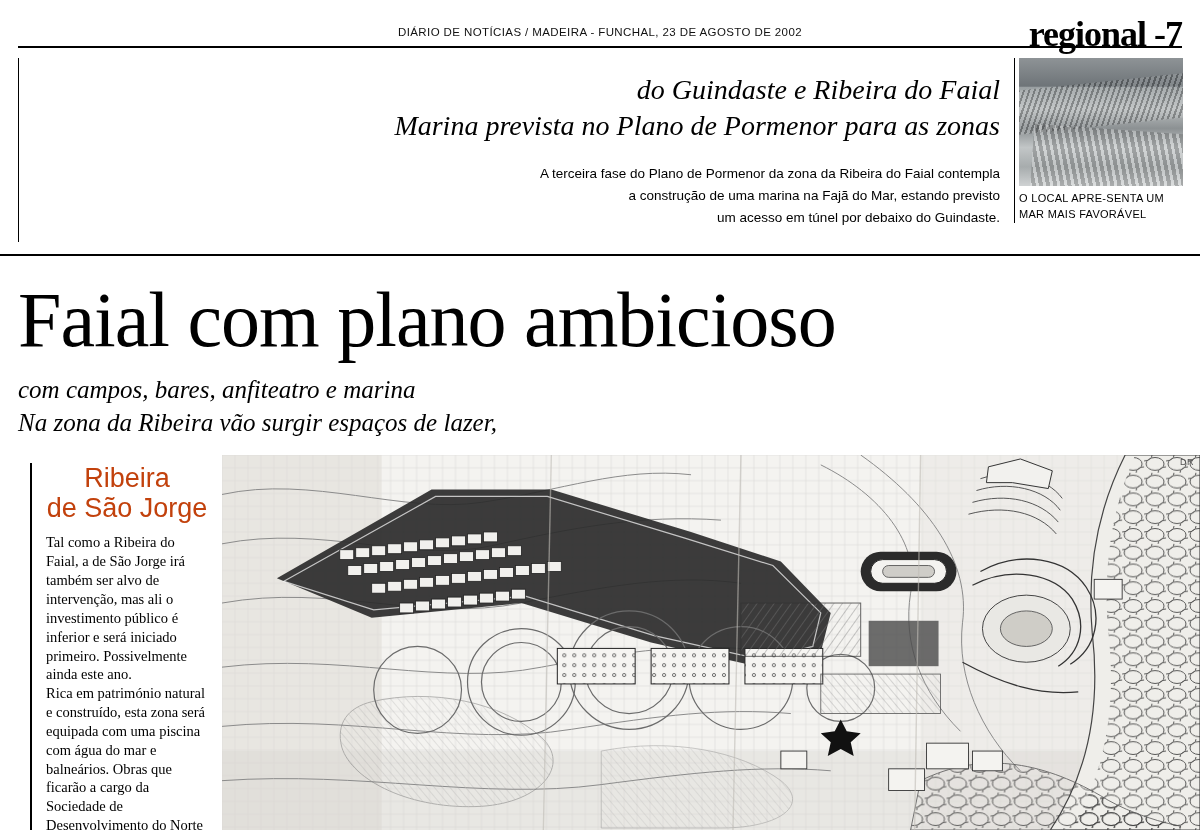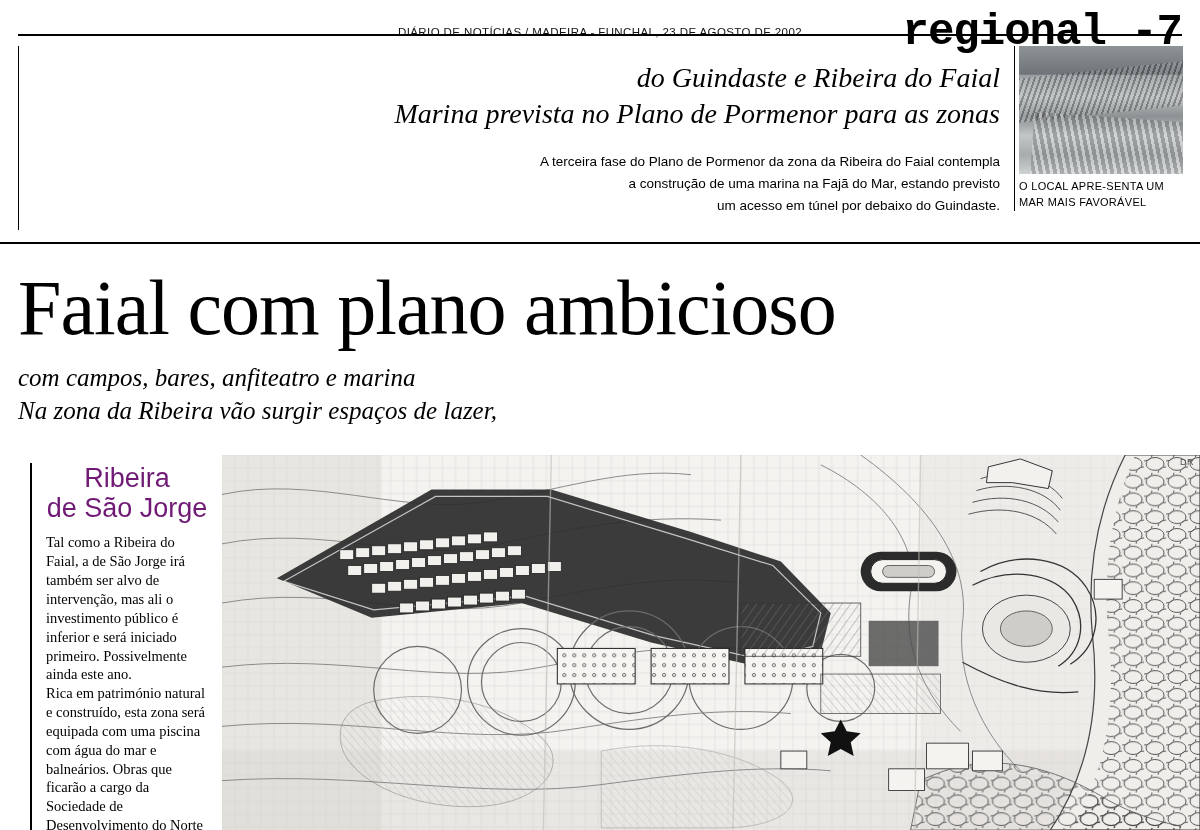--- a/index.html
+++ b/index.html
@@ -12,21 +12,21 @@
     height: 830px;
     overflow: hidden;
     font-family: "Liberation Serif", serif;
     color: #000;
     position: relative;
   }
 
   
   .masthead {
     position: relative;
-    height: 36px;
+    height: 48px;
     padding: 0 18px;
   }
   .masthead-line {
     position: absolute;
     left: 18px;
     right: 18px;
     bottom: 0;
     border-bottom: 2px solid #000;
   }
   .paper-line {
@@ -37,24 +37,24 @@
     text-align: center;
     font-family: "Liberation Sans", sans-serif;
     font-size: 11.5px;
     letter-spacing: 0.4px;
     color: #111;
     white-space: nowrap;
   }
   .section-flag {
     position: absolute;
     right: 18px;
-    top: 10px;
-    font-family: Liberation Mono, monospace;
+    top: 16px;
+    font-family: Liberation Serif, serif;
     font-weight: bold;
-    font-size: 44px;
+    font-size: 36px;
     letter-spacing: -1px;
     line-height: 1;
     color: #000;
   }
 
   
   .kicker-zone {
     position: relative;
     height: 208px;
     padding: 0 18px;
@@ -180,21 +180,21 @@
     width: 178px;
     padding-left: 14px;
     border-left: 2px solid #000;
     box-sizing: border-box;
   }
   .side-title {
     font-family: "Liberation Sans", sans-serif;
     font-size: 27px;
     line-height: 1.12;
     text-align: center;
-    color: #701a75;
+    color: #c2410c;
     margin-bottom: 10px;
   }
   .side-body p {
     margin: 0;
     font-family: "Liberation Serif", serif;
     font-size: 14.5px;
     line-height: 1.30;
     color: #000;
   }
 

